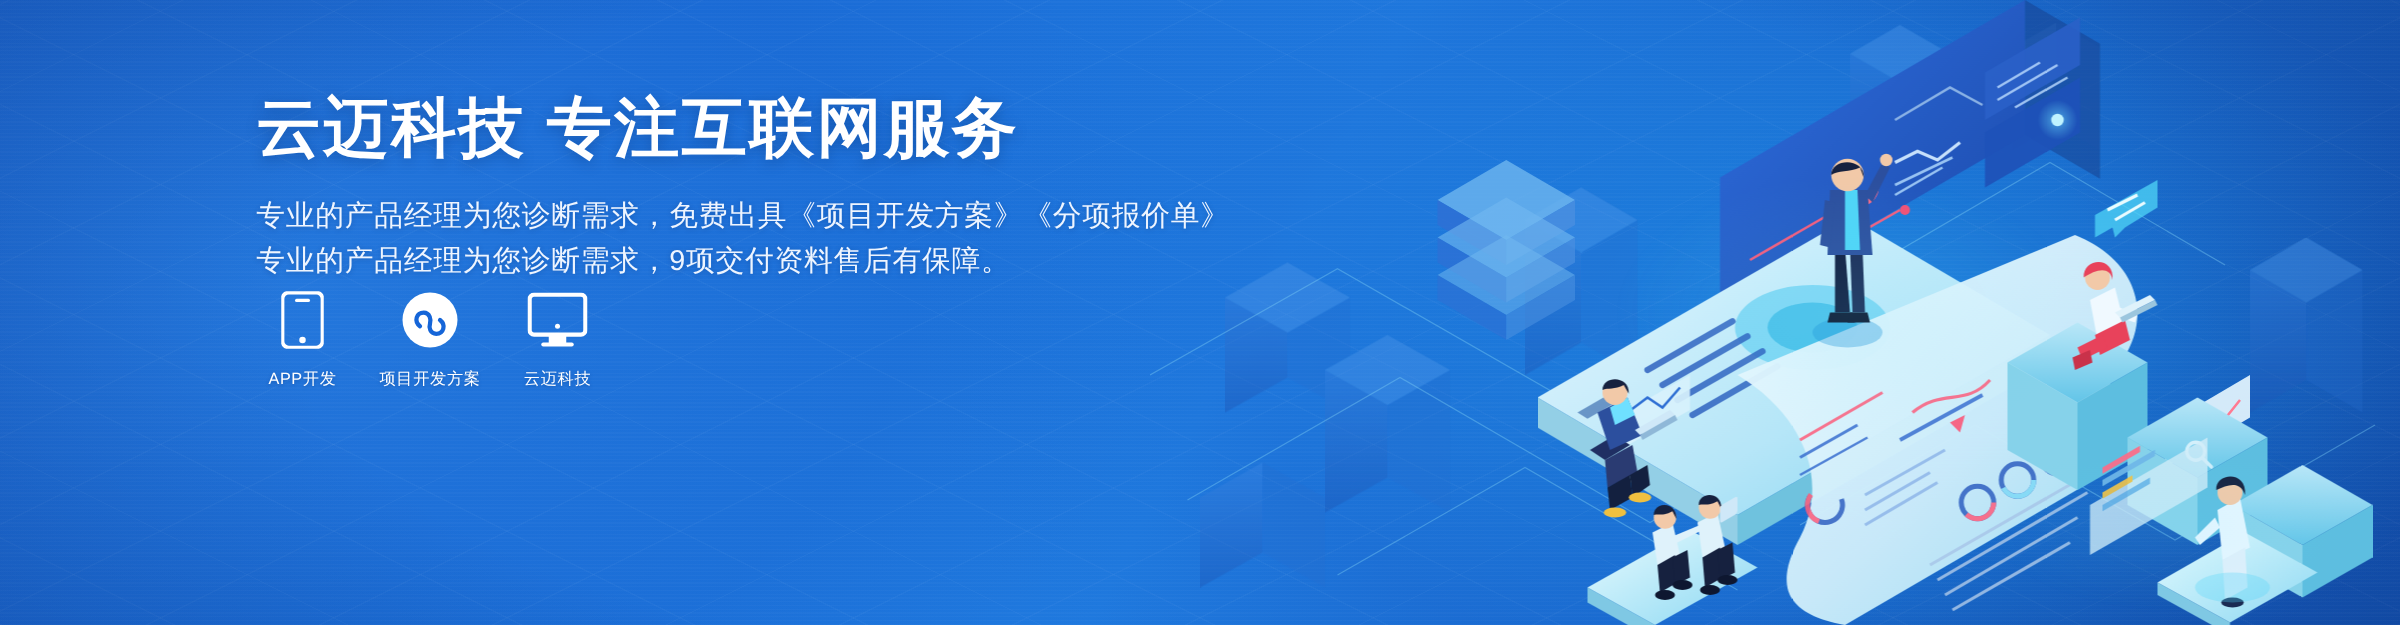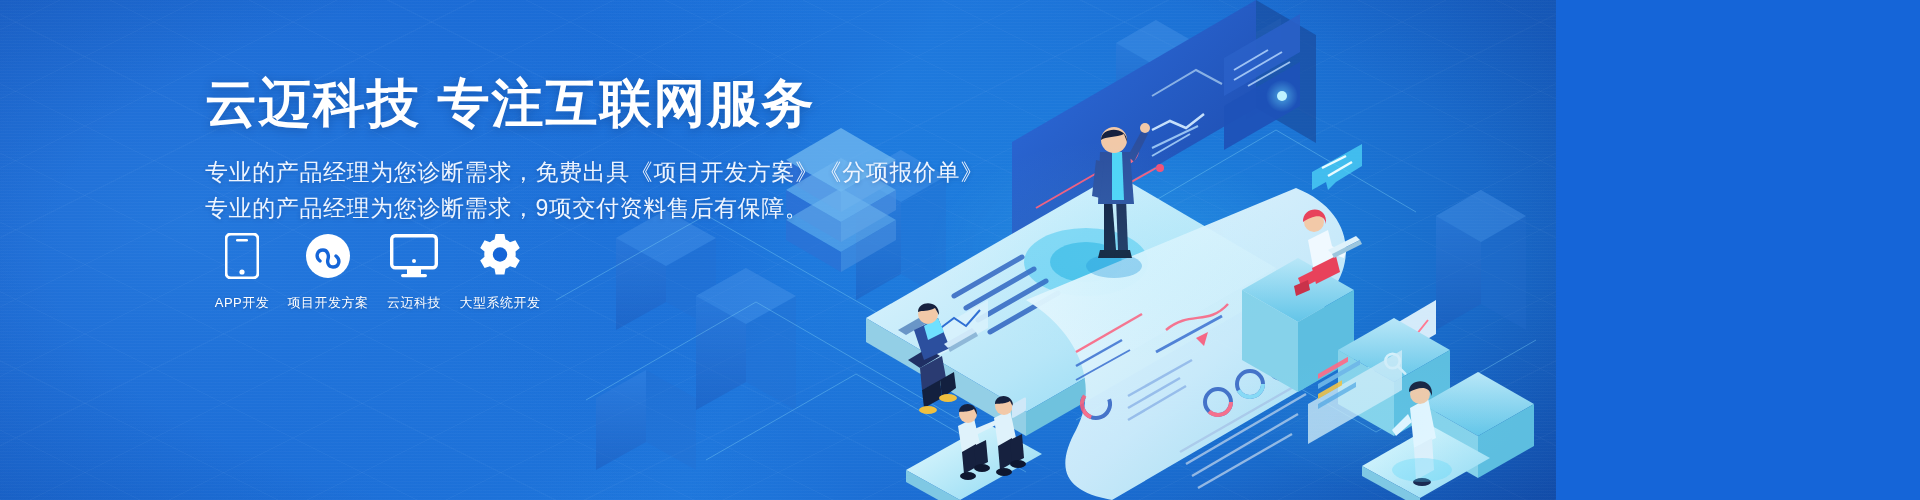--- a/index.html
+++ b/index.html
@@ -4,21 +4,21 @@
 <style>
   * { margin:0; padding:0; box-sizing:border-box; }
   html, body { width:1920px; height:500px; overflow:hidden; }
   body {
     font-family:"Liberation Sans","DejaVu Sans",sans-serif;
     background:#1565d8;
   }
 
   #banner {
     position:relative;
-    width:1556px; height:500px;
+    width:1920px; height:500px;
     overflow:hidden;
     background:
       radial-gradient(ellipse 1100px 700px at 78% 52%, rgba(30,150,235,0.55) 0%, rgba(22,100,205,0.12) 45%, rgba(18,82,190,0) 70%),
       radial-gradient(ellipse 900px 620px at 12% 45%, rgba(48,140,232,0.42) 0%, rgba(26,96,200,0.10) 55%, rgba(20,80,185,0) 78%),
       linear-gradient(118deg, #1b63cf 0%, #1a6bd6 26%, #1f79de 52%, #1a66cc 74%, #134fae 100%);
   }
 
   
   .iso-grid {
     position:absolute; inset:0;
@@ -51,21 +51,21 @@
     position:absolute; left:205px; top:154px;
     font-size:23px; color:#eef5ff; line-height:36px;
     letter-spacing:0.6px; white-space:nowrap;
     text-shadow:0 1px 4px rgba(10,45,110,0.30);
   }
   .subtitle .line { display:block; }
 
   
   .services {
     position:absolute; left:205px; top:232px;
-    display:flex; align-items:flex-end; gap:12px;
+    display:flex; align-items:flex-end; gap:28px;
   }
   .service {
     display:flex; flex-direction:column; align-items:center;
     width:74px; cursor:pointer;
   }
   .service .glyph {
     width:48px; height:48px;
     display:flex; align-items:center; justify-content:center;
     margin-bottom:14px;
   }
@@ -434,25 +434,16 @@
           <svg width="48" height="44" viewBox="0 0 48 44">
             <rect x="1.7" y="1.7" width="44.6" height="32" rx="3.5" fill="none" stroke="#ffffff" stroke-width="3.4"></rect>
             <circle cx="24" cy="27" r="2" fill="#ffffff"></circle>
             <rect x="17" y="34" width="14" height="7" fill="#ffffff"></rect>
             <rect x="11" y="40" width="26" height="3.2" rx="1.6" fill="#ffffff"></rect>
           </svg>
         </span>
         <span class="label">云迈科技</span>
       </div>
 
-      <div class="service">
-        <span class="glyph">
-          <svg width="46" height="46" viewBox="0 0 46 46">
-            <path d="M18.6 1 h8.8 l1.1 5.6 a16.6 16.6 0 0 1 4.5 2.6 l5.4 -1.9 l4.4 7.6 l-4.3 3.7 a16.6 16.6 0 0 1 0 5.2 l4.3 3.7 l-4.4 7.6 l-5.4 -1.9 a16.6 16.6 0 0 1 -4.5 2.6 l-1.1 5.6 h-8.8 l-1.1 -5.6 a16.6 16.6 0 0 1 -4.5 -2.6 l-5.4 1.9 l-4.4 -7.6 l4.3 -3.7 a16.6 16.6 0 0 1 0 -5.2 l-4.3 -3.7 l4.4 -7.6 l5.4 1.9 a16.6 16.6 0 0 1 4.5 -2.6 Z" fill="#ffffff"></path>
-            <circle cx="23" cy="21.5" r="7.2" fill="#1565d8"></circle>
-          </svg>
-        </span>
-        <span class="label">大型系统开发</span>
-      </div>
 
     </div>
   </div>
 </div>
 
 </body></html>

